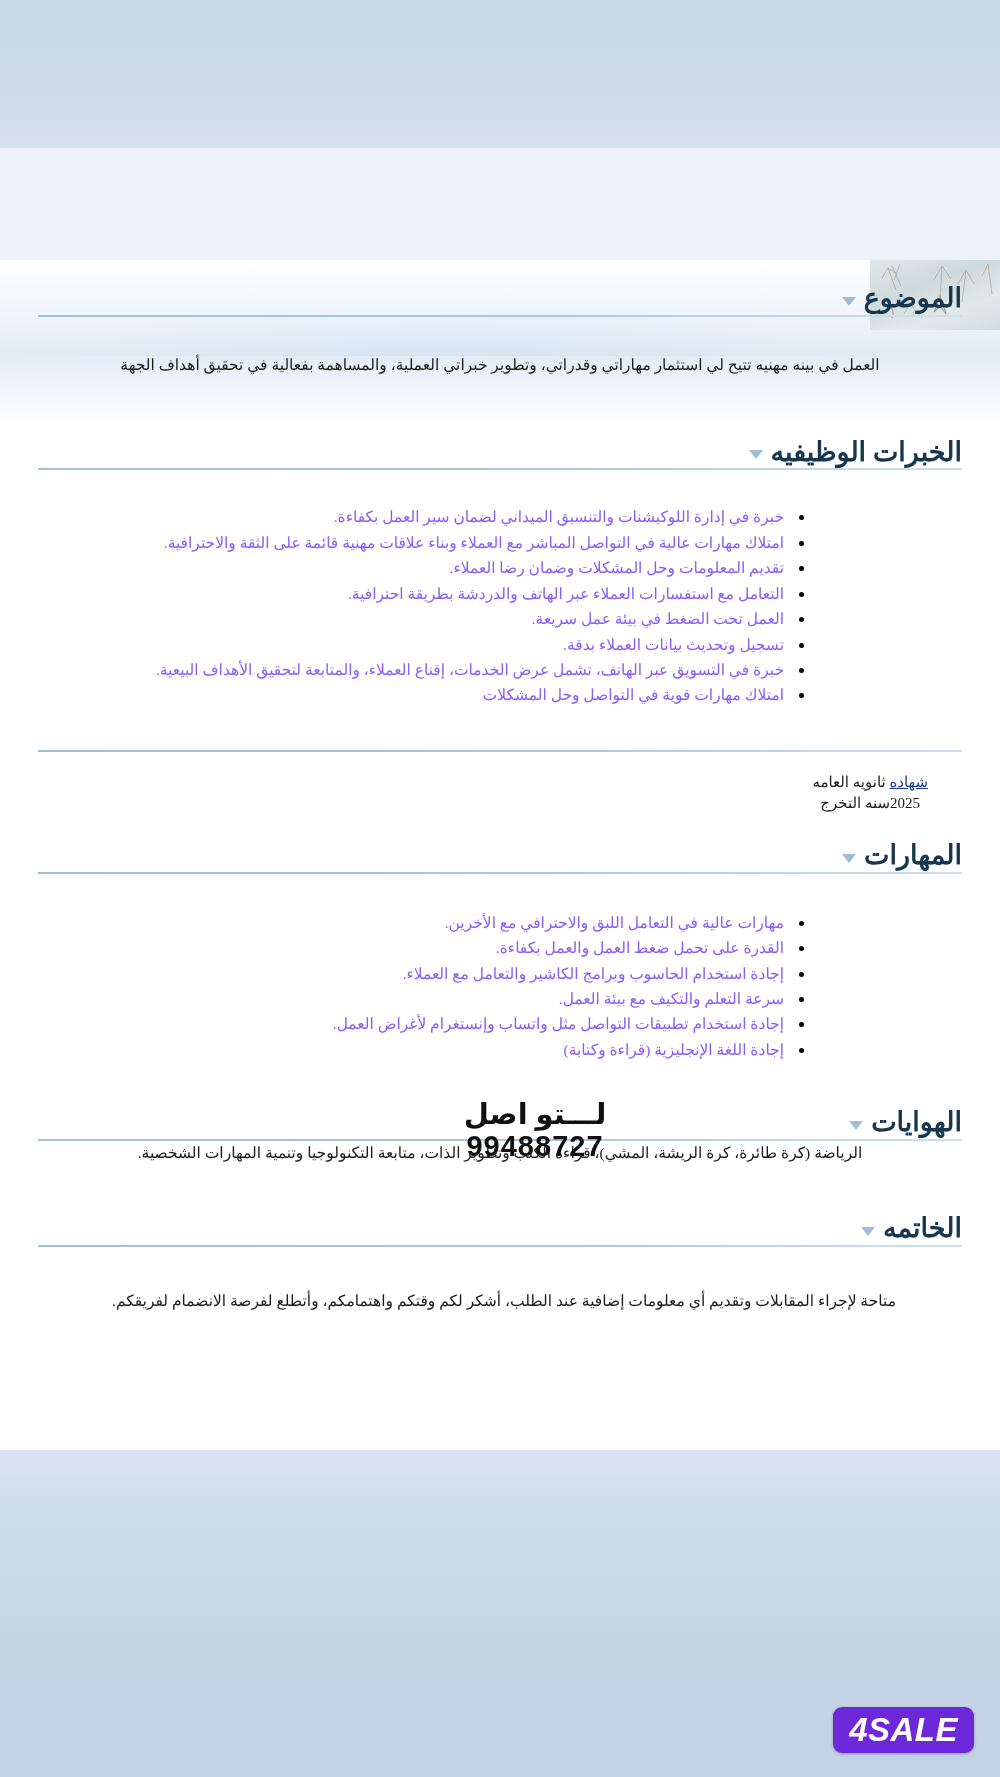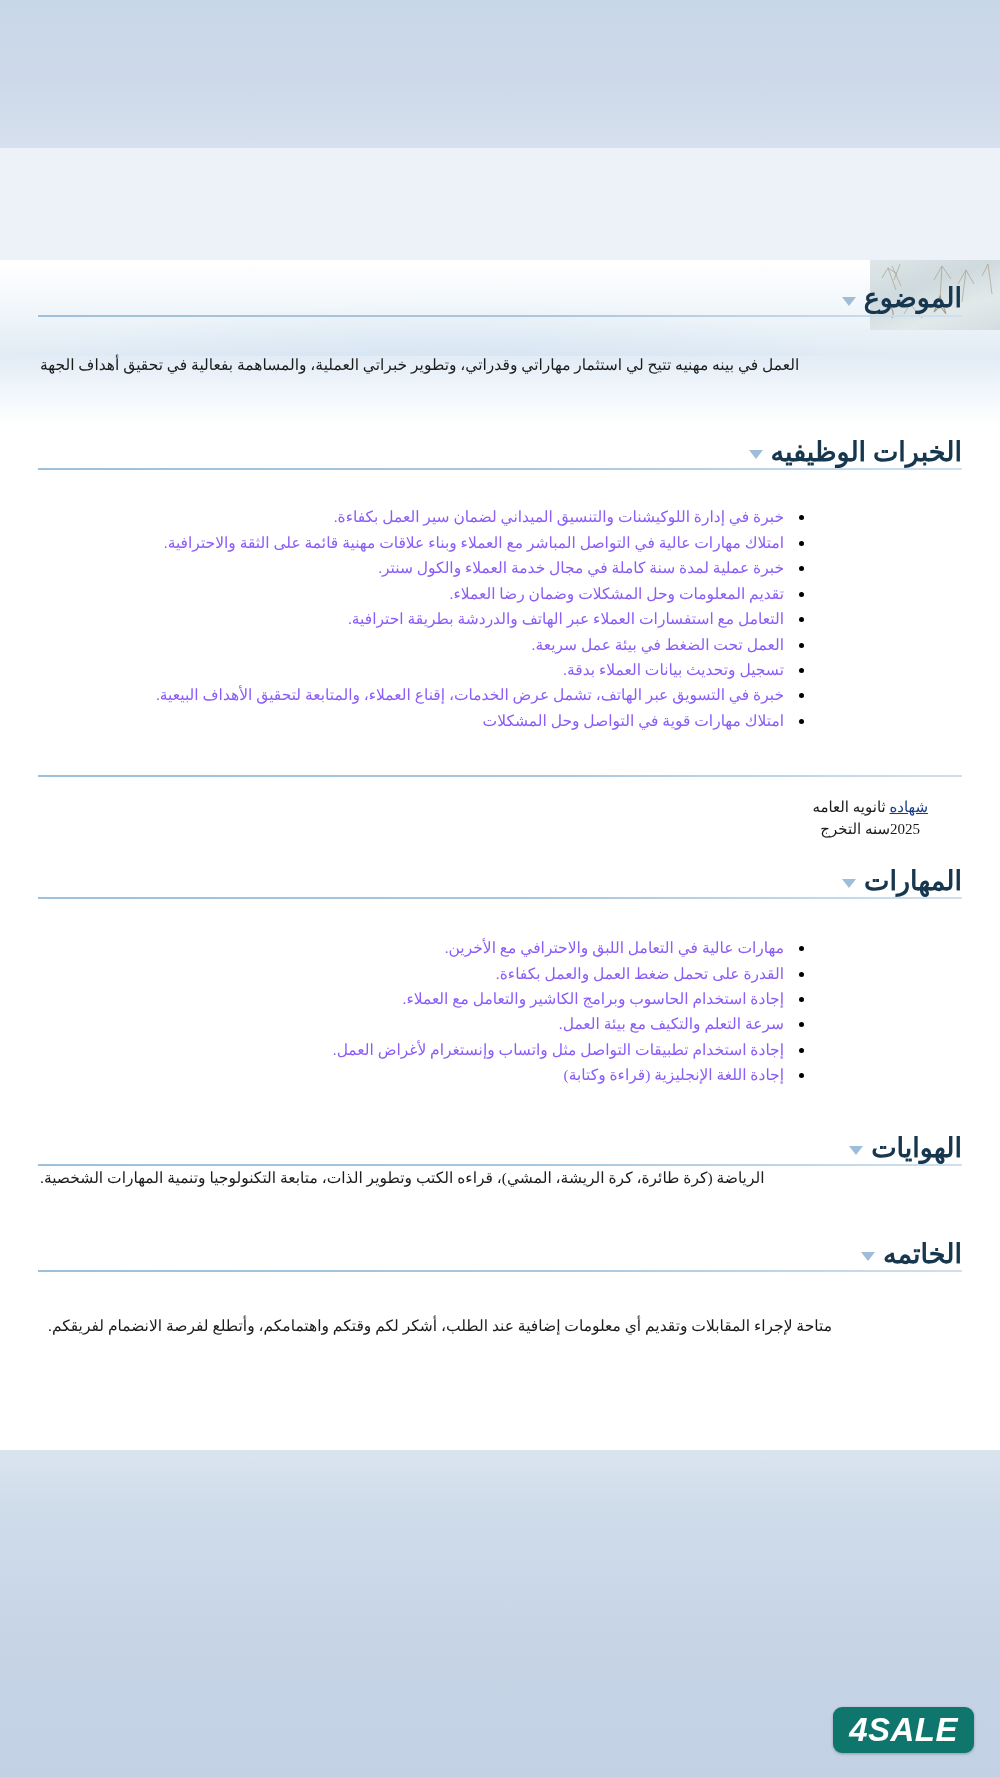--- a/index.html
+++ b/index.html
@@ -108,21 +108,21 @@
     margin: 0 38px;
     height: 2px;
     background: linear-gradient(90deg, #9fc0da 0%, #a9c7de 55%, #cfe0ee 100%);
   }
 
   
   .para {
     font-size: 15.5px;
     color: #1b1b1b;
     line-height: 1.5;
-    text-align: left;
+    text-align: center;
     padding: 0 40px;
     font-family: "Liberation Serif", "DejaVu Serif", serif;
   }
   ul.bullets {
     list-style: none;
     margin: 0;
     padding: 0;
     text-align: right;
   }
   ul.bullets li {
@@ -188,21 +188,21 @@
     line-height: 1.12;
   }
 
   
   .badge {
     position: absolute;
     right: 26px;
     bottom: 24px;
     padding: 6px 16px 7px 16px;
     border-radius: 9px;
-    background: #0f766e;
+    background: #6d28d9;
     box-shadow: 0 1px 3px rgba(0,0,0,.28);
     font-family: "Liberation Sans", "DejaVu Sans", sans-serif;
     font-size: 33px;
     font-weight: bold;
     font-style: italic;
     color: #ffffff;
     letter-spacing: 0.5px;
     line-height: 1;
     direction: ltr;
   }
@@ -255,21 +255,20 @@
 
   <div class="section" style="padding-top:62px;">
     <div class="sec-head">
       <span class="sec-title">الخبرات الوظيفيه</span>
       <span class="sec-caret"></span>
     </div>
     <div class="sec-rule"></div>
     <ul class="bullets" style="margin-top:34px;">
       <li>خبرة في إدارة اللوكيشنات والتنسيق الميداني لضمان سير العمل بكفاءة.</li>
       <li>امتلاك مهارات عالية في التواصل المباشر مع العملاء وبناء علاقات مهنية قائمة على الثقة والاحترافية.</li>
-      <li>خبرة عملية لمدة سنة كاملة في مجال خدمة العملاء والكول سنتر.</li>
       <li>تقديم المعلومات وحل المشكلات وضمان رضا العملاء.</li>
       <li>التعامل مع استفسارات العملاء عبر الهاتف والدردشة بطريقة احترافية.</li>
       <li>العمل تحت الضغط في بيئة عمل سريعة.</li>
       <li>تسجيل وتحديث بيانات العملاء بدقة.</li>
       <li>خبرة في التسويق عبر الهاتف، تشمل عرض الخدمات، إقناع العملاء، والمتابعة لتحقيق الأهداف البيعية.</li>
       <li>امتلاك مهارات قوية في التواصل وحل المشكلات</li>
     </ul>
   </div>
 
   <div class="section" style="padding-top:42px;">
@@ -309,15 +308,19 @@
 
   <div class="section" style="padding-top:50px;">
     <div class="sec-head">
       <span class="sec-title">الخاتمه</span>
       <span class="sec-caret"></span>
     </div>
     <div class="sec-rule"></div>
     <div class="para" style="margin-top:42px;margin-left:8px;">متاحة لإجراء المقابلات وتقديم أي معلومات إضافية عند الطلب، أشكر لكم وقتكم واهتمامكم، وأتطلع لفرصة الانضمام لفريقكم.</div>
   </div>
 
+  <div class="contact">
+    <div class="contact-label">لـــتو اصل</div>
+    <div class="contact-phone">99488727</div>
+  </div>
 </div>
 
 <div class="badge">4SALE</div>
 
 </body></html>

